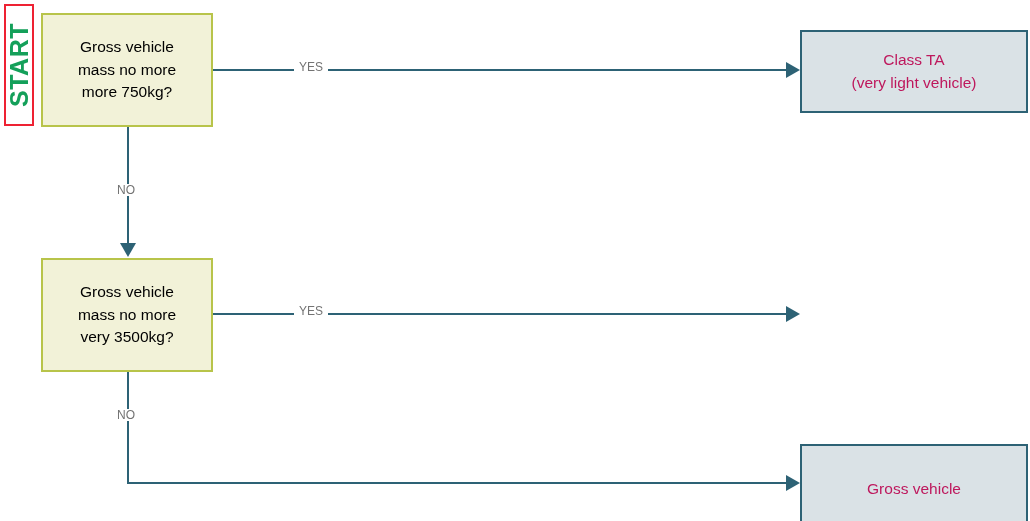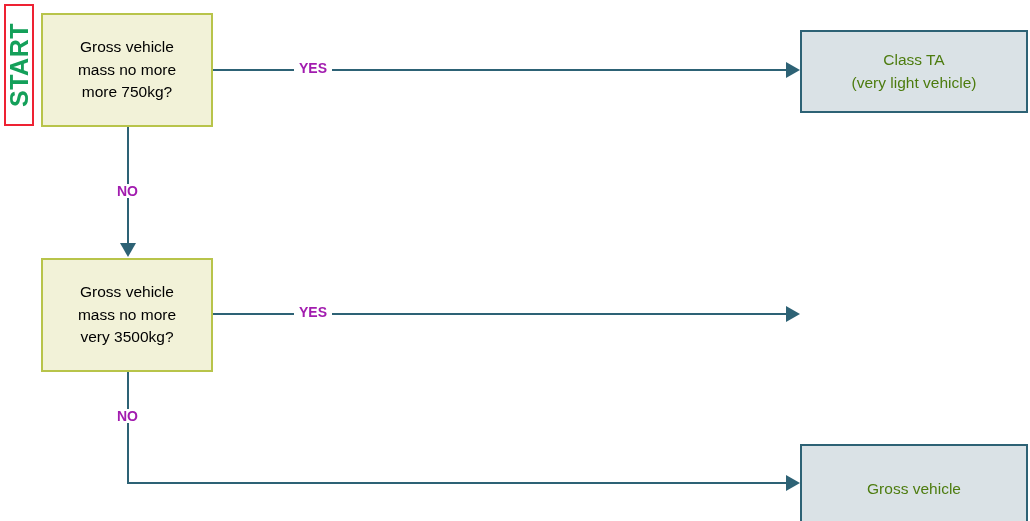--- a/index.html
+++ b/index.html
@@ -55,21 +55,21 @@
     line-height: 1.45;
     padding: 20px 10px;
   }
 
   
   .outcome {
     position: absolute;
     box-sizing: border-box;
     background: #dae2e6;
     border: 2px solid #2d6275;
-    color: #4d7c0f;
+    color: #be185d;
     display: flex;
     align-items: center;
     justify-content: center;
     text-align: center;
     font-size: 15.5px;
     line-height: 1.45;
     padding: 4px 10px;
   }
 
   
@@ -96,23 +96,23 @@
     width: 0;
     height: 0;
     border-left: 8px solid transparent;
     border-right: 8px solid transparent;
     border-top: 14px solid #2d6275;
   }
 
   
   .edge-label {
     position: absolute;
-    color: #a21caf;
-    font-size: 14px;
-    font-weight: bold;
+    color: #737373;
+    font-size: 12px;
+    font-weight: normal;
     background: #ffffff;
     padding: 0 5px;
     line-height: 1;
     white-space: nowrap;
   }
 </style>
 </head>
 <body>
 
 <div id="canvas">

